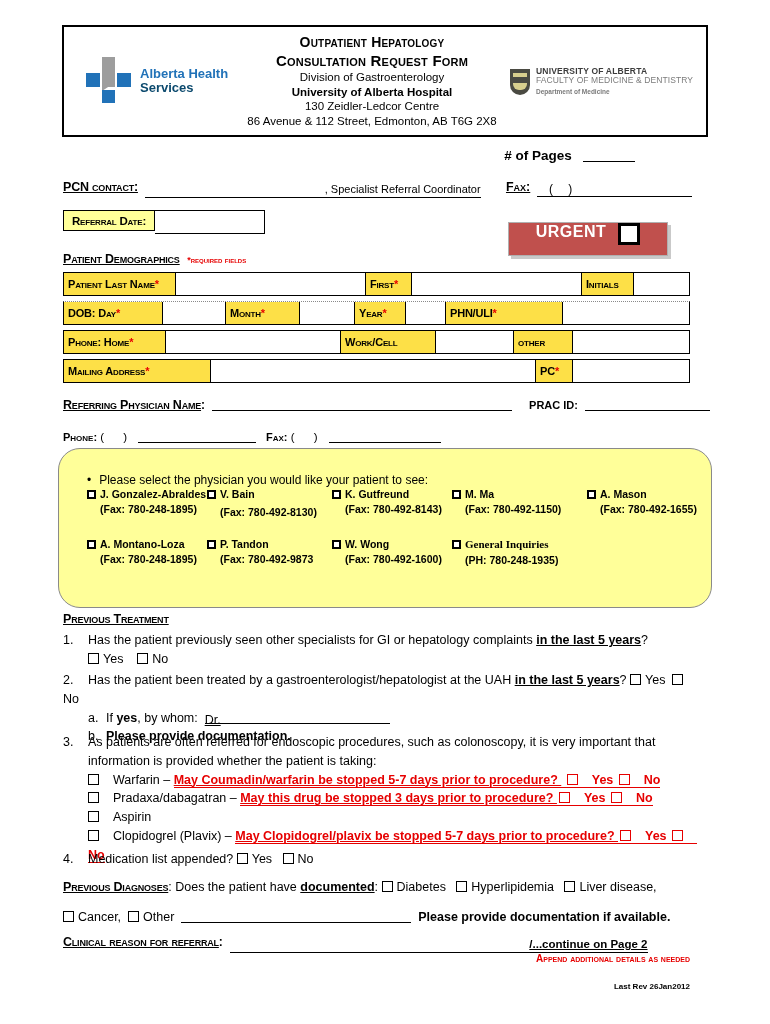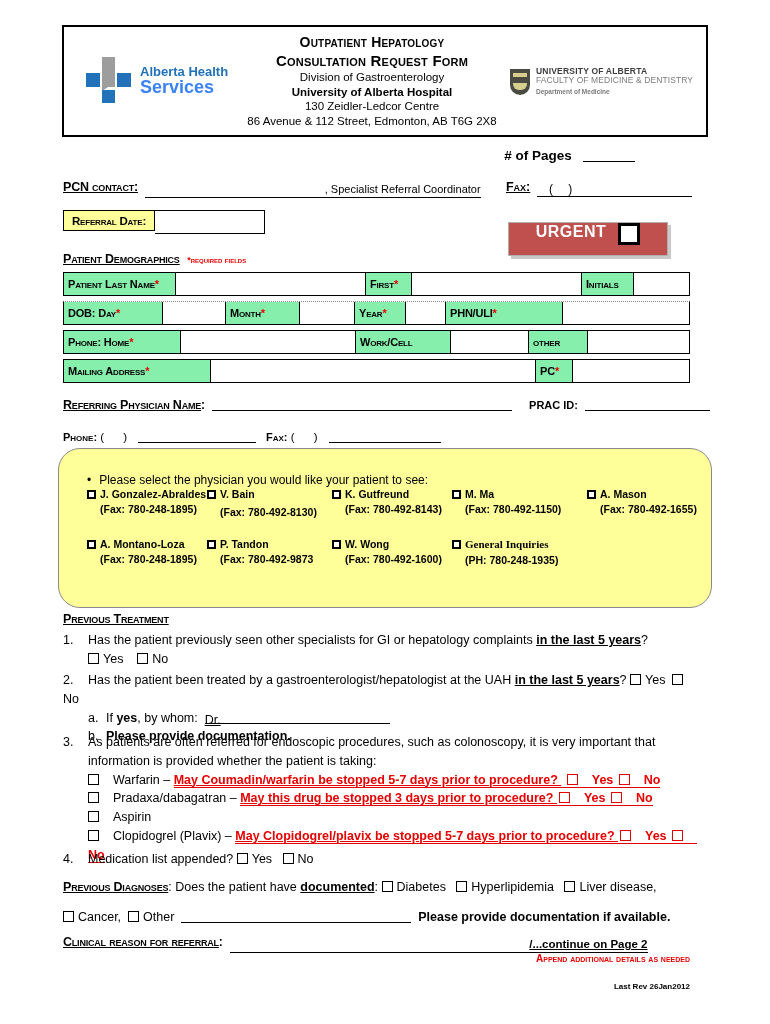--- a/index.html
+++ b/index.html
@@ -10,21 +10,21 @@
   .header-box { position:absolute; left:62px; top:25px; width:646px; height:112px; border:2px solid #000; display:flex; align-items:center; }
   .ahs-logo { width:170px; display:flex; align-items:center; padding-left:22px; gap:8px; }
   .ahs-mark { position:relative; width:46px; height:48px; flex:0 0 auto; }
   .ahs-gray  { position:absolute; left:16px; top:0;  width:13px; height:30px; background:#9d9d9d; }
   .ahs-grayc { position:absolute; left:16px; top:22px; width:13px; height:12px; background:#9d9d9d; clip-path:polygon(0 0,100% 0,100% 30%,0 100%); }
   .ahs-b1 { position:absolute; left:0;  top:16px; width:14px; height:14px; background:#2172b8; }
   .ahs-b2 { position:absolute; left:31px; top:16px; width:14px; height:14px; background:#2172b8; }
   .ahs-b3 { position:absolute; left:16px; top:33px; width:13px; height:13px; background:#2172b8; }
   .ahs-text { line-height:1.05; }
   .ahs-line1 { color:#2172b8; font-weight:bold; font-size:13px; }
-  .ahs-line2 { color:#3b82f6; font-weight:bold; font-size:18px; }
+  .ahs-line2 { color:#0c4a6e; font-weight:bold; font-size:13px; }
   .title-block { flex:1; text-align:center; line-height:1.25; }
   .title-1 { font-weight:bold; font-size:14px; font-variant:small-caps; letter-spacing:.2px; }
   .title-2 { font-weight:bold; font-size:15px; font-variant:small-caps; letter-spacing:.2px; }
   .title-sub { font-size:11.5px; }
   .title-sub.b { font-weight:bold; }
   .uofa-logo { width:196px; display:flex; gap:6px; padding-right:8px; align-items:flex-start; }
   .crest { width:20px; height:26px; background:#4a4a42; border-radius:0 0 10px 10px; position:relative; flex:0 0 auto; margin-top:2px; }
   .crest:before { content:""; position:absolute; left:3px; top:4px; right:3px; height:4px; background:#d8cf8e; }
   .crest:after { content:""; position:absolute; left:3px; bottom:5px; right:3px; height:7px; background:#d8cf8e; border-radius:0 0 6px 6px; }
   .uofa-text { line-height:1.15; }
@@ -55,21 +55,21 @@
   .urgent-cb { width:22px; height:22px; background:#fff; border:3px solid #000; }
 
   .demo-heading { position:absolute; left:63px; top:252px; font-size:12.5px; }
   .demo-heading .h { font-weight:bold; font-variant:small-caps; text-decoration:underline; letter-spacing:-.2px; }
   .demo-heading .req { color:#e60000; font-weight:bold; font-size:9px; font-variant:small-caps; margin-left:4px; }
 
   .demo-rows { position:absolute; left:63px; top:272px; width:627px; }
   .drow { display:flex; border:1.5px solid #000; height:24px; margin-bottom:5px; align-items:stretch; }
   .drow.dotted-top { border-top:1.5px dotted #8a8a8a; }
   .dcell { display:flex; align-items:center; padding:0 4px; font-weight:bold; font-size:11px; font-variant:small-caps; letter-spacing:-.2px; white-space:nowrap; }
-  .dcell.yellow { background:#86efac; border-right:1.2px solid #000;align-items:center; }
+  .dcell.yellow { background:#fde047; border-right:1.2px solid #000;align-items:center; }
   .dcell.input { background:#fff; border-right:1.2px solid #000; }
   .dcell.input.last { border-right:none; }
   .ast { color:#e60000; font-weight:bold; font-size:11px; }
 
   .refphys-line { position:absolute; left:63px; top:398px; width:627px; font-size:12px; white-space:nowrap; }
   .refphys-label { font-weight:bold; font-size:12.5px; font-variant:small-caps; text-decoration:underline; letter-spacing:-.2px; }
   .prac-label { font-weight:bold; font-size:11px; font-variant:small-caps; margin-left:14px; }
   .phonefax-line { position:absolute; left:63px; top:430px; font-size:11.5px; white-space:nowrap; }
   .pf-label { font-weight:bold; font-size:11px; font-variant:small-caps; }
 
@@ -192,21 +192,21 @@
           <span class="ast">*</span>
         </div>
       <div class="dcell input" style="width:40px"></div>
       <div class="dcell yellow" style="width:117px">
           <span>PHN/ULI</span>
           <span class="ast">*</span>
         </div>
       <div class="dcell input last" style="flex:1"></div>
     </div>
     <div class="drow">
-      <div class="dcell yellow" style="width:117px">
+      <div class="dcell yellow" style="width:102px">
           <span>Phone:  Home</span>
           <span class="ast">*</span>
         </div>
       <div class="dcell input" style="width:175px"></div>
       <div class="dcell yellow" style="width:95px">
           <span>Work/Cell</span>
         </div>
       <div class="dcell input" style="width:78px"></div>
       <div class="dcell yellow" style="width:59px">
           <span>other</span>

